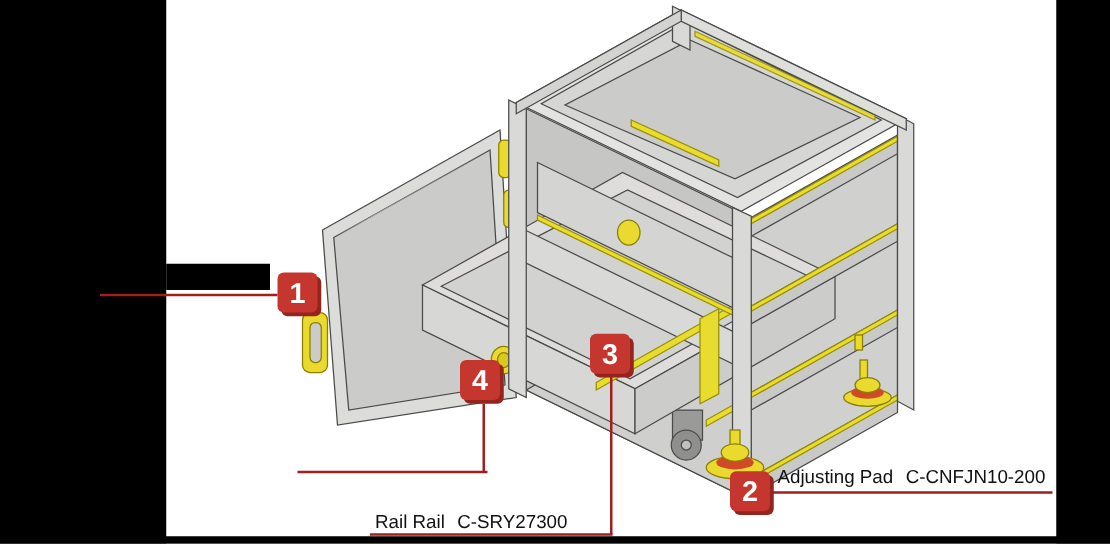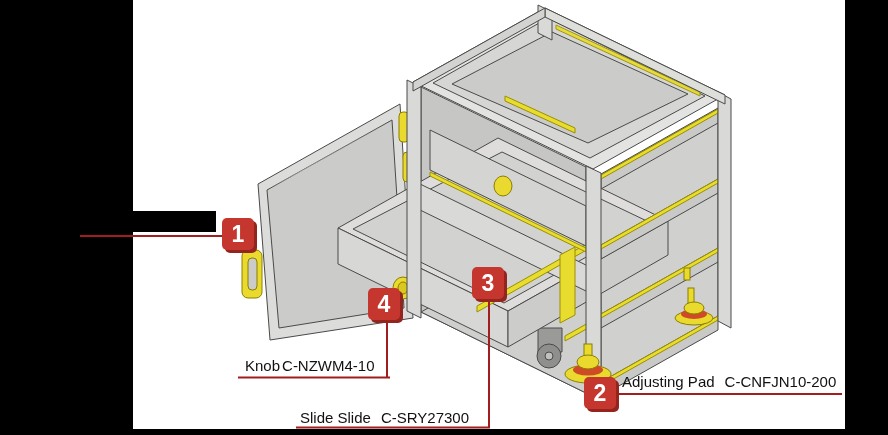--- a/index.html
+++ b/index.html
@@ -145,23 +145,20 @@
       <line x1="387" y1="323" x2="387" y2="377.5"></line>
       <line x1="238" y1="377.5" x2="390" y2="377.5"></line>
     </g>
   </svg>
 
   <div class="badge" style="left:222px;top:218px">1</div>
   <div class="badge" style="left:584px;top:377px">2</div>
   <div class="badge" style="left:472px;top:267px">3</div>
   <div class="badge" style="left:368px;top:288px">4</div>
 
-  <div class="part-label tight" style="left:245px;top:357px">
-    <span class="name">Knob</span><span class="code">C-NZWM4-10</span>
-  </div>
   <div class="part-label" style="left:300px;top:409px">
-    <span class="name">Slide Slide</span><span class="code">C-SRY27300</span>
+    <span class="name">Rail Rail</span><span class="code">C-SRY27300</span>
   </div>
   <div class="part-label" style="left:622px;top:373px">
     <span class="name">Adjusting Pad</span><span class="code">C-CNFJN10-200</span>
   </div>
 
 </div>
 
 </body></html>

